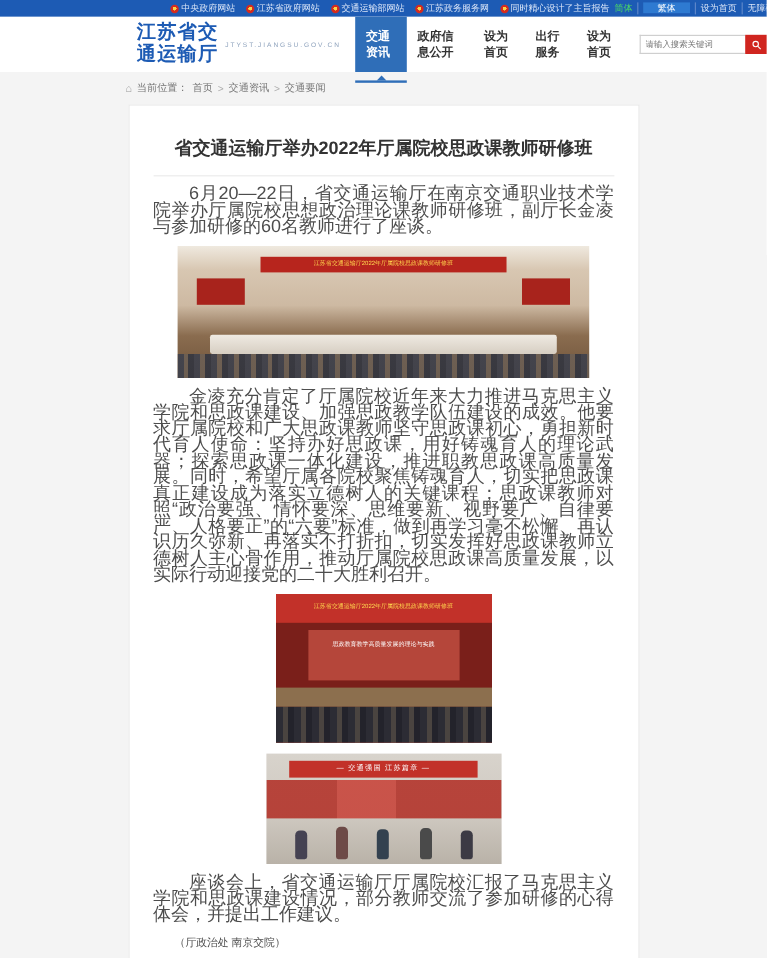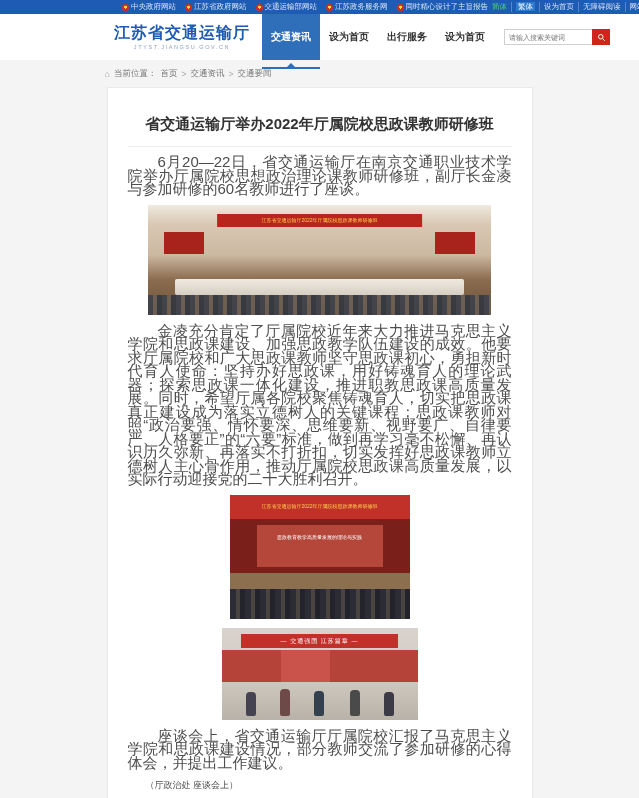--- a/index.html
+++ b/index.html
@@ -7,33 +7,33 @@
     width:639px; background:#ffffff; position:relative;
     font-family:"Liberation Sans","DejaVu Sans",sans-serif; color:#333;
   }
   a { text-decoration:none; color:inherit; cursor:pointer; }
 
   
   .topbar {
     height:14px; background:#1d5bb4; display:flex; align-items:center;
     justify-content:space-between; padding:0 128px 0 122px; font-size:7.5px; color:#dbe6f8;
   }
-  .topbar-sites { display:flex; gap:9px; align-items:center; white-space:nowrap; }
+  .topbar-sites { display:flex; gap:9px; align-items:center; white-space:nowrap;margin-left:20px; }
   .topbar-site { display:flex; align-items:center; gap:2px; }
   .emblem-dot { width:7px; height:7px; border-radius:50%;
     background:radial-gradient(circle at 50% 45%, #f8d548 0 30%, #d42b1e 32% 100%); flex:0 0 auto; }
   .topbar-quick { display:flex; align-items:center; white-space:nowrap; }
   .topbar-quick .q { padding:0 4px; }
   .topbar-quick .q + .q { border-left:1px solid #5c85c9; }
   .lang-green { color:#4cd964; }
-  .lang-box { background:#2e7ad1; color:#fff; padding:0 2px; }
+  .lang-box { background:#2e7ad1; color:#fff; padding:0 12px; }
 
   
   .header { height:46px; background:#fff; display:flex; align-items:center; padding-left:114px; position:relative; }
-  .logo { display:flex; flex-direction:column; align-items:center; margin-right:12px; }
+  .logo { display:flex; align-items:center; margin-right:12px; }
   .logo-name { font-size:16px; font-weight:bold; color:#1d5bb4; letter-spacing:1px; line-height:18px; }
   .logo-domain { font-size:5.5px; color:#8fa3bd; letter-spacing:1.6px; margin-top:2px; }
   .nav { display:flex; height:46px; align-items:stretch; }
   .nav-item { position:relative; display:flex; align-items:center; padding:0 9px;
     font-size:10px; font-weight:bold; color:#333; }
   .nav-item.active { background:#2f6eb8; color:#fff; }
   .nav-item.active::before { content:""; position:absolute; left:0; bottom:-9px; width:100%; height:2px; background:#2f6eb8; }
   .nav-item.active::after { content:""; position:absolute; left:50%; bottom:-7px; transform:translateX(-50%);
     border-left:4px solid transparent; border-right:4px solid transparent; border-bottom:4px solid #2f6eb8; }
   .searchbox { display:flex; margin-left:10px; }
@@ -125,20 +125,21 @@
   </div>
 </div>
 
 <div class="header">
   <a class="logo">
     <span class="logo-name">江苏省交通运输厅</span>
     <span class="logo-domain">JTYST.JIANGSU.GOV.CN</span>
   </a>
   <nav class="nav">
     <a class="nav-item active">交通资讯</a>
+    <a class="nav-item">政府信息公开</a>
     <a class="nav-item">设为首页</a>
     <a class="nav-item">出行服务</a>
     <a class="nav-item">设为首页</a>
   </nav>
   <div class="searchbox">
     <input class="search-input" type="text" placeholder="请输入搜索关键词" style="">
     <button class="search-btn">
       <svg width="9" height="9" viewBox="0 0 24 24">
         <circle cx="10" cy="10" r="6" fill="none" stroke="#fff" stroke-width="2.5"></circle>
         <line x1="15" y1="15" x2="21" y2="21" stroke="#fff" stroke-width="2.5"></line>
@@ -189,16 +190,16 @@
       <div class="fig3-banner">— 交通强国 江苏篇章 —</div>
       <div class="fig3-person" style="left:24px;height:24px;background:#454252;"></div>
       <div class="fig3-person" style="left:58px;height:27px;background:#6d4a47;"></div>
       <div class="fig3-person" style="left:92px;height:25px;background:#33414f;"></div>
       <div class="fig3-person" style="left:128px;height:26px;background:#4a4a4a;"></div>
       <div class="fig3-person" style="left:162px;height:24px;background:#3c3a44;"></div>
     </div>
 
     <p class="para">座谈会上，省交通运输厅厅属院校汇报了马克思主义学院和思政课建设情况，部分教师交流了参加研修的心得体会，并提出工作建议。</p>
 
-    <p class="signature">（厅政治处 座谈会上）</p>
+    <p class="signature">（厅政治处 南京交院）</p>
 
   </div>
 </div>
 
 </body></html>

